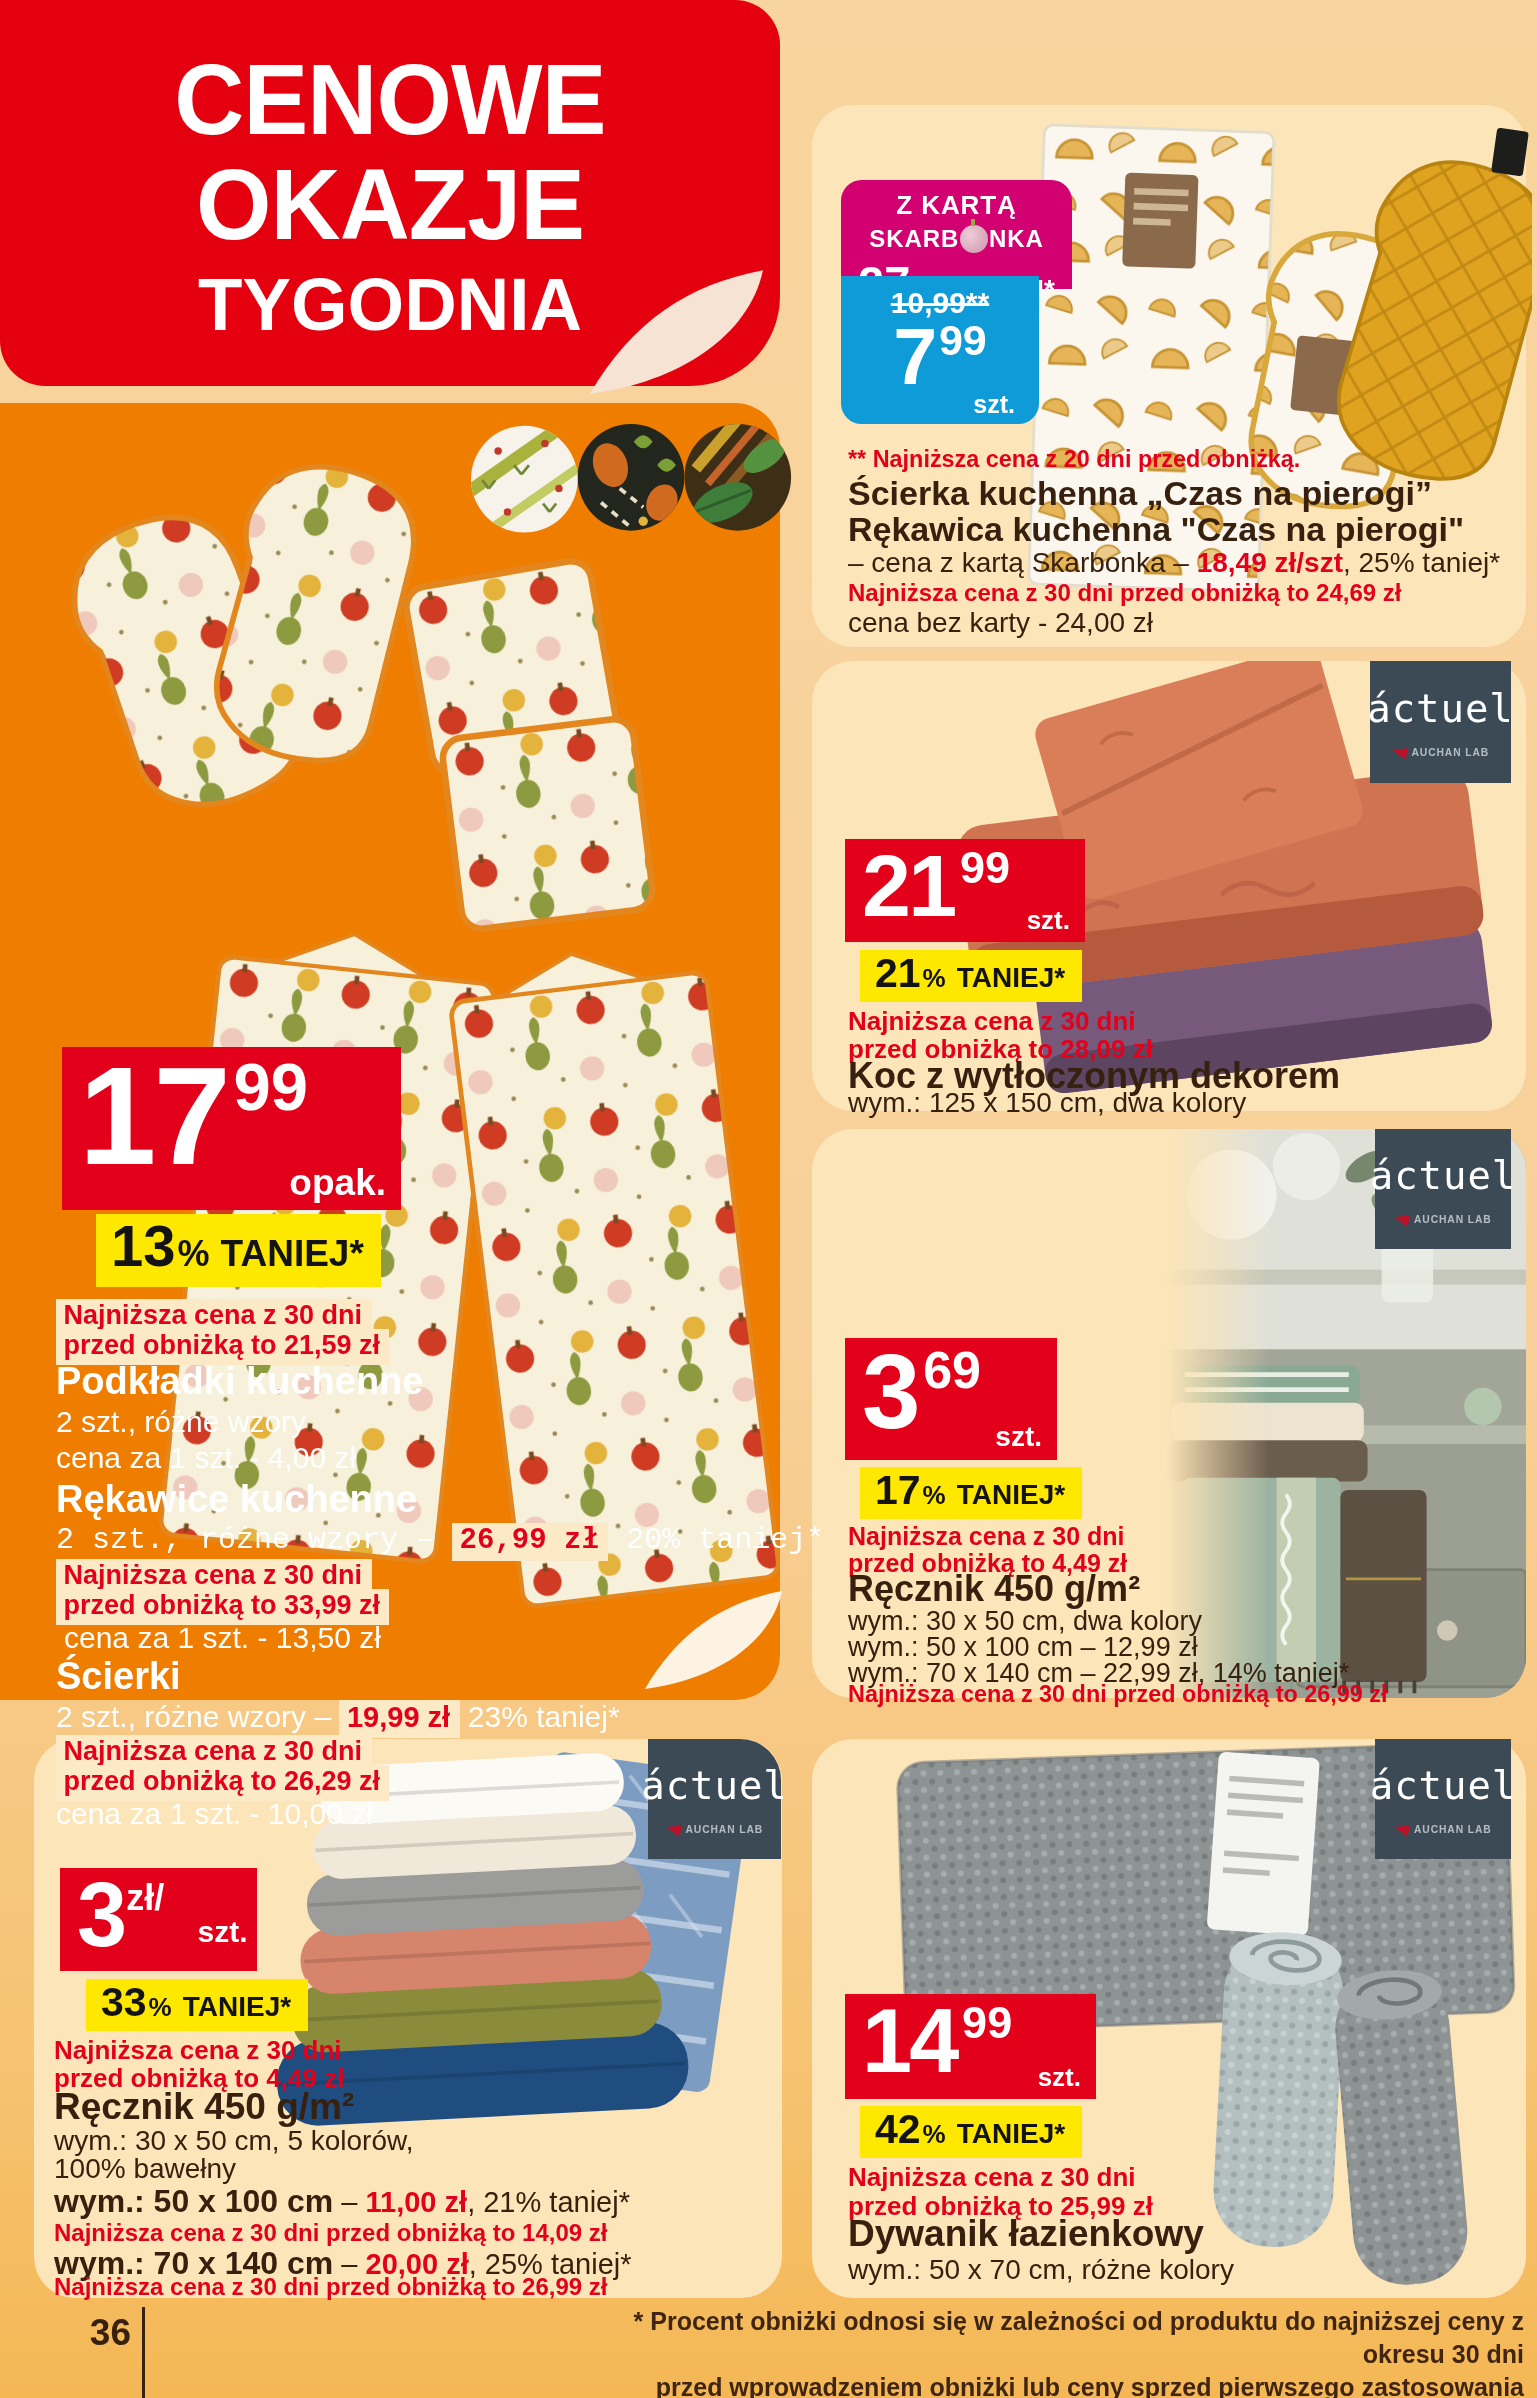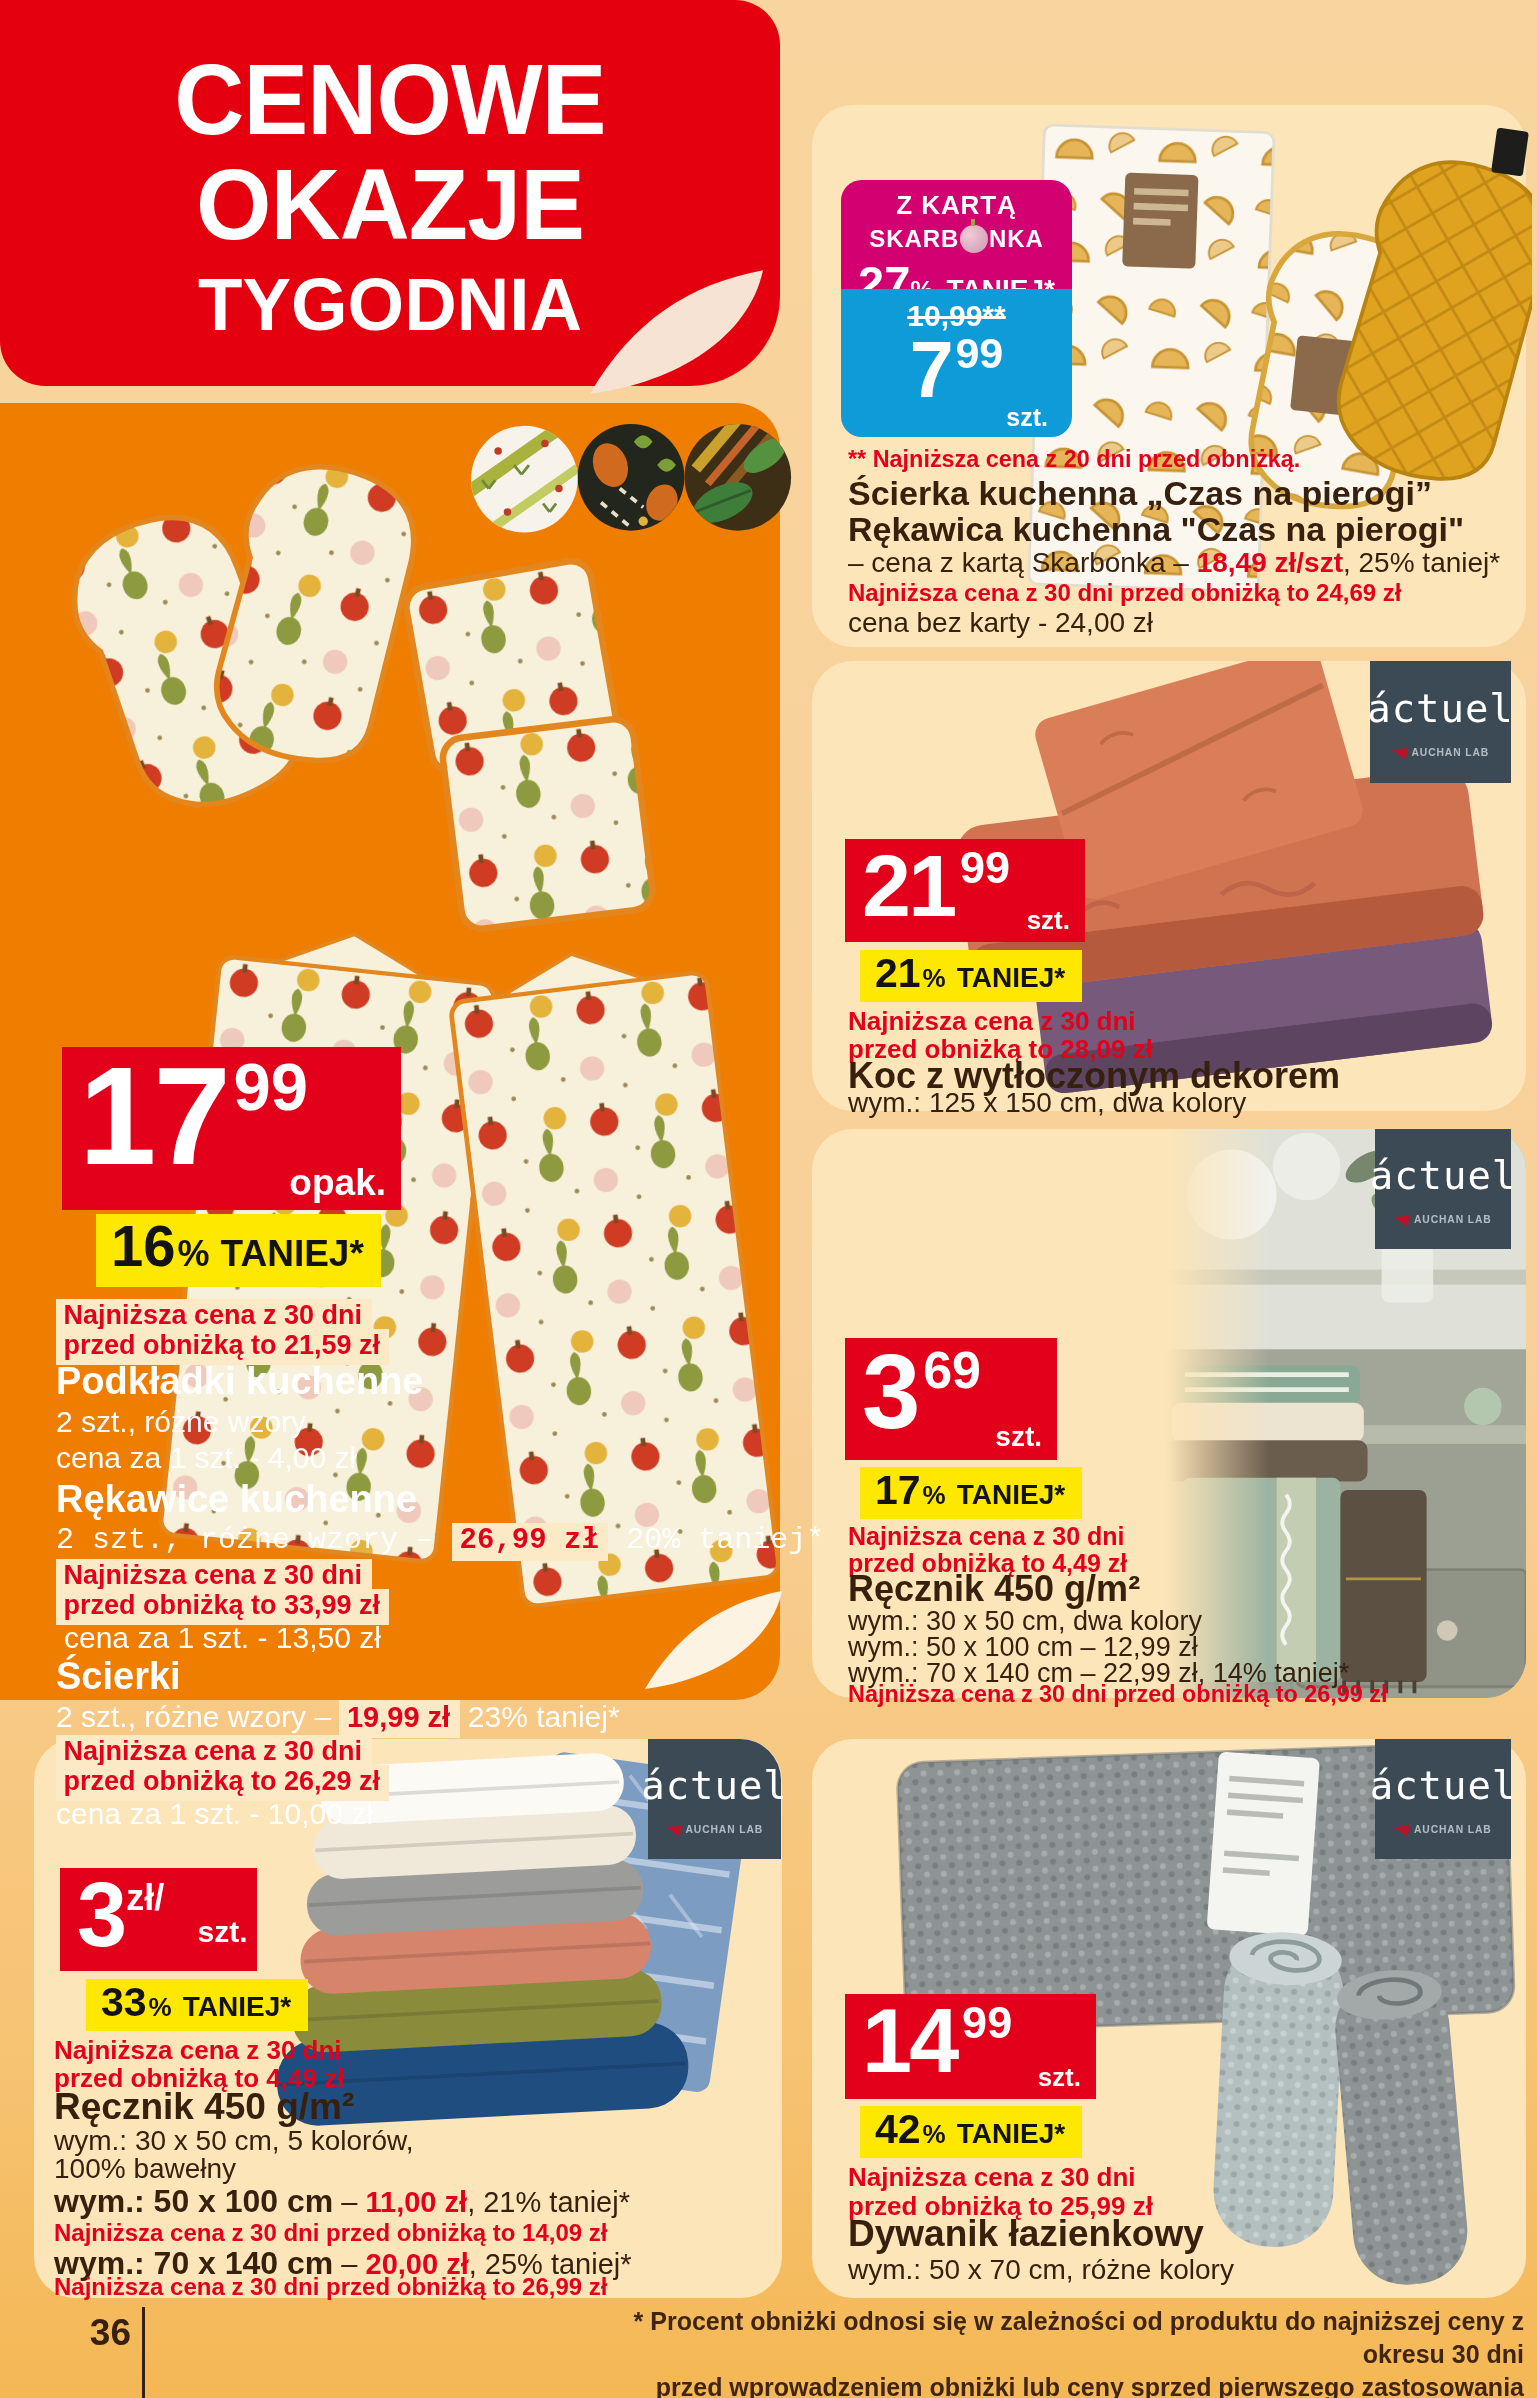--- a/index.html
+++ b/index.html
@@ -166,21 +166,21 @@
   </svg>
 
   <div class="abs pricebox" style="left:62px;top:1047px;width:339px;height:163px;">
     <span class="p-int" style="font-size:139px;">17</span>
     <span class="p-side">
       <span class="p-cents" style="font-size:67px;">99</span>
       <span class="p-unit" style="font-size:37px;">opak.</span>
     </span>
   </div>
   <div class="abs taniej" style="left:96px;top:1214px;height:66px;">
-    <span class="t-num" style="font-size:58px;">16</span>
+    <span class="t-num" style="font-size:58px;">13</span>
     <span class="t-pct" style="font-size:36px;">%</span>
     <span class="t-lab" style="font-size:37px;">TANIEJ*</span>
   </div>
 
   <div class="abs txt-line" style="left:56px;top:1299px;font-size:27px;"><span class="rl chip">Najniższa cena z 30 dni</span></div>
   <div class="abs txt-line" style="left:56px;top:1329px;font-size:27px;"><span class="rl chip">przed obniżką to 21,59 zł</span></div>
   <div class="abs txt-line wtxt" style="left:56px;top:1360px;font-size:38px;font-weight:700;">Podkładki kuchenne</div>
   <div class="abs txt-line wtxt" style="left:56px;top:1405px;font-size:30px;">2 szt., różne wzory</div>
   <div class="abs txt-line wtxt" style="left:56px;top:1441px;font-size:30px;">cena za 1 szt. - 4,00 zł</div>
   <div class="abs txt-line wtxt" style="left:56px;top:1478px;font-size:38px;font-weight:700;">Rękawice kuchenne</div>
@@ -242,21 +242,21 @@
     <div class="zk-l1">Z KARTĄ</div>
     <div class="zk-l2">
       <span>SKARB</span>
         <span class="piggy"></span>
         <span>NKA</span>
     </div>
     <div class="zk-l3">
       <span>27</span><span class="pctsm">%</span> <span class="tansm">TANIEJ*</span>
     </div>
   </div>
-  <div class="abs zk-bottom" style="left:841px;top:289px;width:231px;height:148px;">
+  <div class="abs zk-bottom" style="left:841px;top:276px;width:198px;height:148px;">
     <div class="zk-old">10,99**</div>
     <div class="zk-price">
       <span class="zk-int">7</span>
       <span class="zk-cents">99</span>
     </div>
     <div class="zk-unit">szt.</div>
   </div>
 
   <div class="abs txt-line rl" style="left:848px;top:446px;font-size:23.4px;">** Najniższa cena z 20 dni przed obniżką.</div>
   <div class="abs txt-line bold" style="left:848px;top:474px;font-size:34px;">Ścierka kuchenna „Czas na pierogi”</div>

